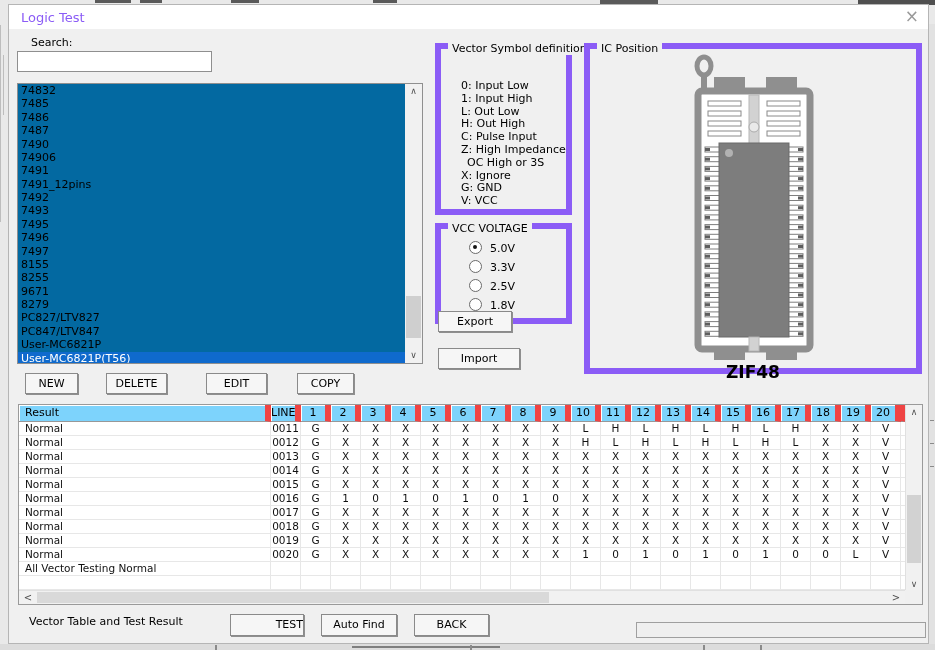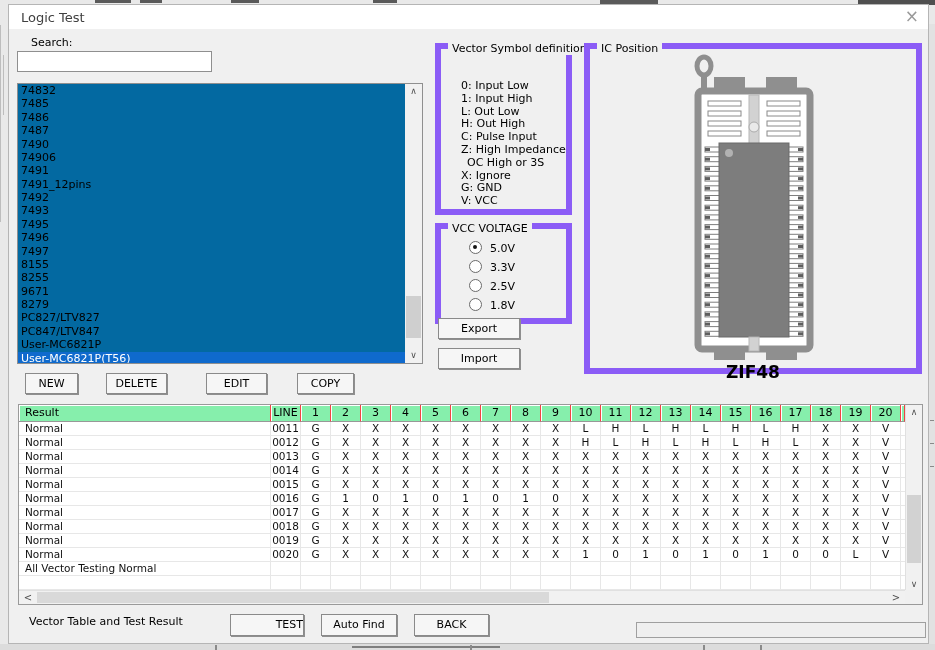--- a/index.html
+++ b/index.html
@@ -14,21 +14,21 @@
   .frag{position:absolute;background:#5a5a5a;}
   .frag.light{background:#bdbdbd;}
   .bottom-strip{position:absolute;left:0;top:644px;width:935px;height:6px;background:#dcdcdc;}
   .right-strip{position:absolute;left:929px;top:24px;width:6px;height:626px;background:#e2e2e2;}
   
   .dialog{
     position:absolute;left:8px;top:4px;width:921px;height:640px;
     background:#f0f0f0;border:1px solid #b5b5b5;box-sizing:border-box;
   }
   .titlebar{position:absolute;left:0;top:0;width:100%;height:24px;background:#ffffff;}
-  .title-text{position:absolute;left:12px;top:5px;font-size:13px;color:#404040;}
+  .title-text{position:absolute;left:12px;top:5px;font-size:13px;color:#8b5cf6;}
   .close-btn{position:absolute;right:9px;top:2px;font-size:17px;color:#9a9a9a;cursor:default;line-height:18px;}
   
   .search-label{position:absolute;left:22px;top:31px;}
   .search-input{
     position:absolute;left:8px;top:46px;width:195px;height:21px;box-sizing:border-box;
     border:1px solid #8f8f8f;background:#fff;font-family:inherit;font-size:11px;padding:1px 3px;
   }
   
   .listbox{
     position:absolute;left:8px;top:78px;width:406px;height:281px;box-sizing:border-box;
@@ -61,21 +61,21 @@
   .tablewrap{
     position:absolute;left:9px;top:399px;width:905px;height:201px;box-sizing:border-box;
     background:#fff;border:1px solid #9a9a9a;
   }
   .tgrid{position:absolute;left:0;top:0;width:886px;height:185px;overflow:hidden;}
   .trow{display:flex;height:14px;border-bottom:1px solid #e7e7e7;box-sizing:border-box;}
   .trow.thead{height:17px;border-bottom:none;}
   .cell{box-sizing:border-box;border-right:1px solid #e7e7e7;overflow:hidden;white-space:nowrap;
         font-size:10.5px;line-height:13px;text-align:center;color:#111;flex:0 0 auto;}
   .thead .cell{
-    background:#86efac;border-right:1px solid #ef4444;border-bottom:1px solid #989898;
+    background:#7dd3fc;border-right:6px solid #ef4444;border-bottom:1px solid #989898;
     box-shadow:inset 1px 1px 0 #ffffff;line-height:16px;font-size:11px;color:#000;
   }
   .c-result{width:252px;text-align:left;padding-left:6px;}
   .c-line{width:30px;}
   .c-pin{width:30px;}
   .c-sliver{flex:1 1 auto;border-right:none;}
   
   .t-vscroll{position:absolute;right:0;top:0;width:17px;height:187px;background:#f1f1f1;border-left:1px solid #e0e0e0;box-sizing:border-box;}
   .t-vscroll .arrow{position:absolute;left:0;width:16px;height:15px;text-align:center;color:#505050;font-size:9px;line-height:15px;}
   .t-vscroll .thumb{position:absolute;left:1px;width:14px;top:90px;height:68px;background:#d2d2d2;}
@@ -179,21 +179,21 @@
   <div class="groupbox" style="left:426px;top:218px;width:137px;height:101px;">
     <span class="gb-title">VCC VOLTAGE</span>
     <div id="vcc-options">
         <div class="radio-row" style="top: 12px;"><span class="radio checked"></span><span>5.0V</span></div>
         <div class="radio-row" style="top: 31px; text-align: right;"><span class="radio"></span><span>3.3V</span></div>
         <div class="radio-row" style="top: 50px;"><span class="radio"></span><span>2.5V</span></div>
         <div class="radio-row" style="top: 69px;"><span class="radio"></span><span>1.8V</span></div>
       </div>
   </div>
 
-  <div class="btn" style="left:429px;top:313px;width:82px;">Export</div>
+  <div class="btn" style="left:429px;top:306px;width:74px;">Export</div>
   <div class="btn" style="left:429px;top:343px;width:82px;">Import</div>
 
   <div class="groupbox" style="left:575px;top:38px;width:338px;height:331px;">
     <span class="gb-title">IC Position</span>
     <svg id="socket-svg" width="338" height="310" viewBox="0 0 338 310" style="position:absolute;left:0;top:2px;">
 
       <g>
         <ellipse cx="114" cy="15" rx="7" ry="9" fill="none" stroke="#8f8f8f" stroke-width="5"></ellipse>
         <rect x="111" y="23" width="6" height="20" fill="#8f8f8f"></rect>
       </g>

